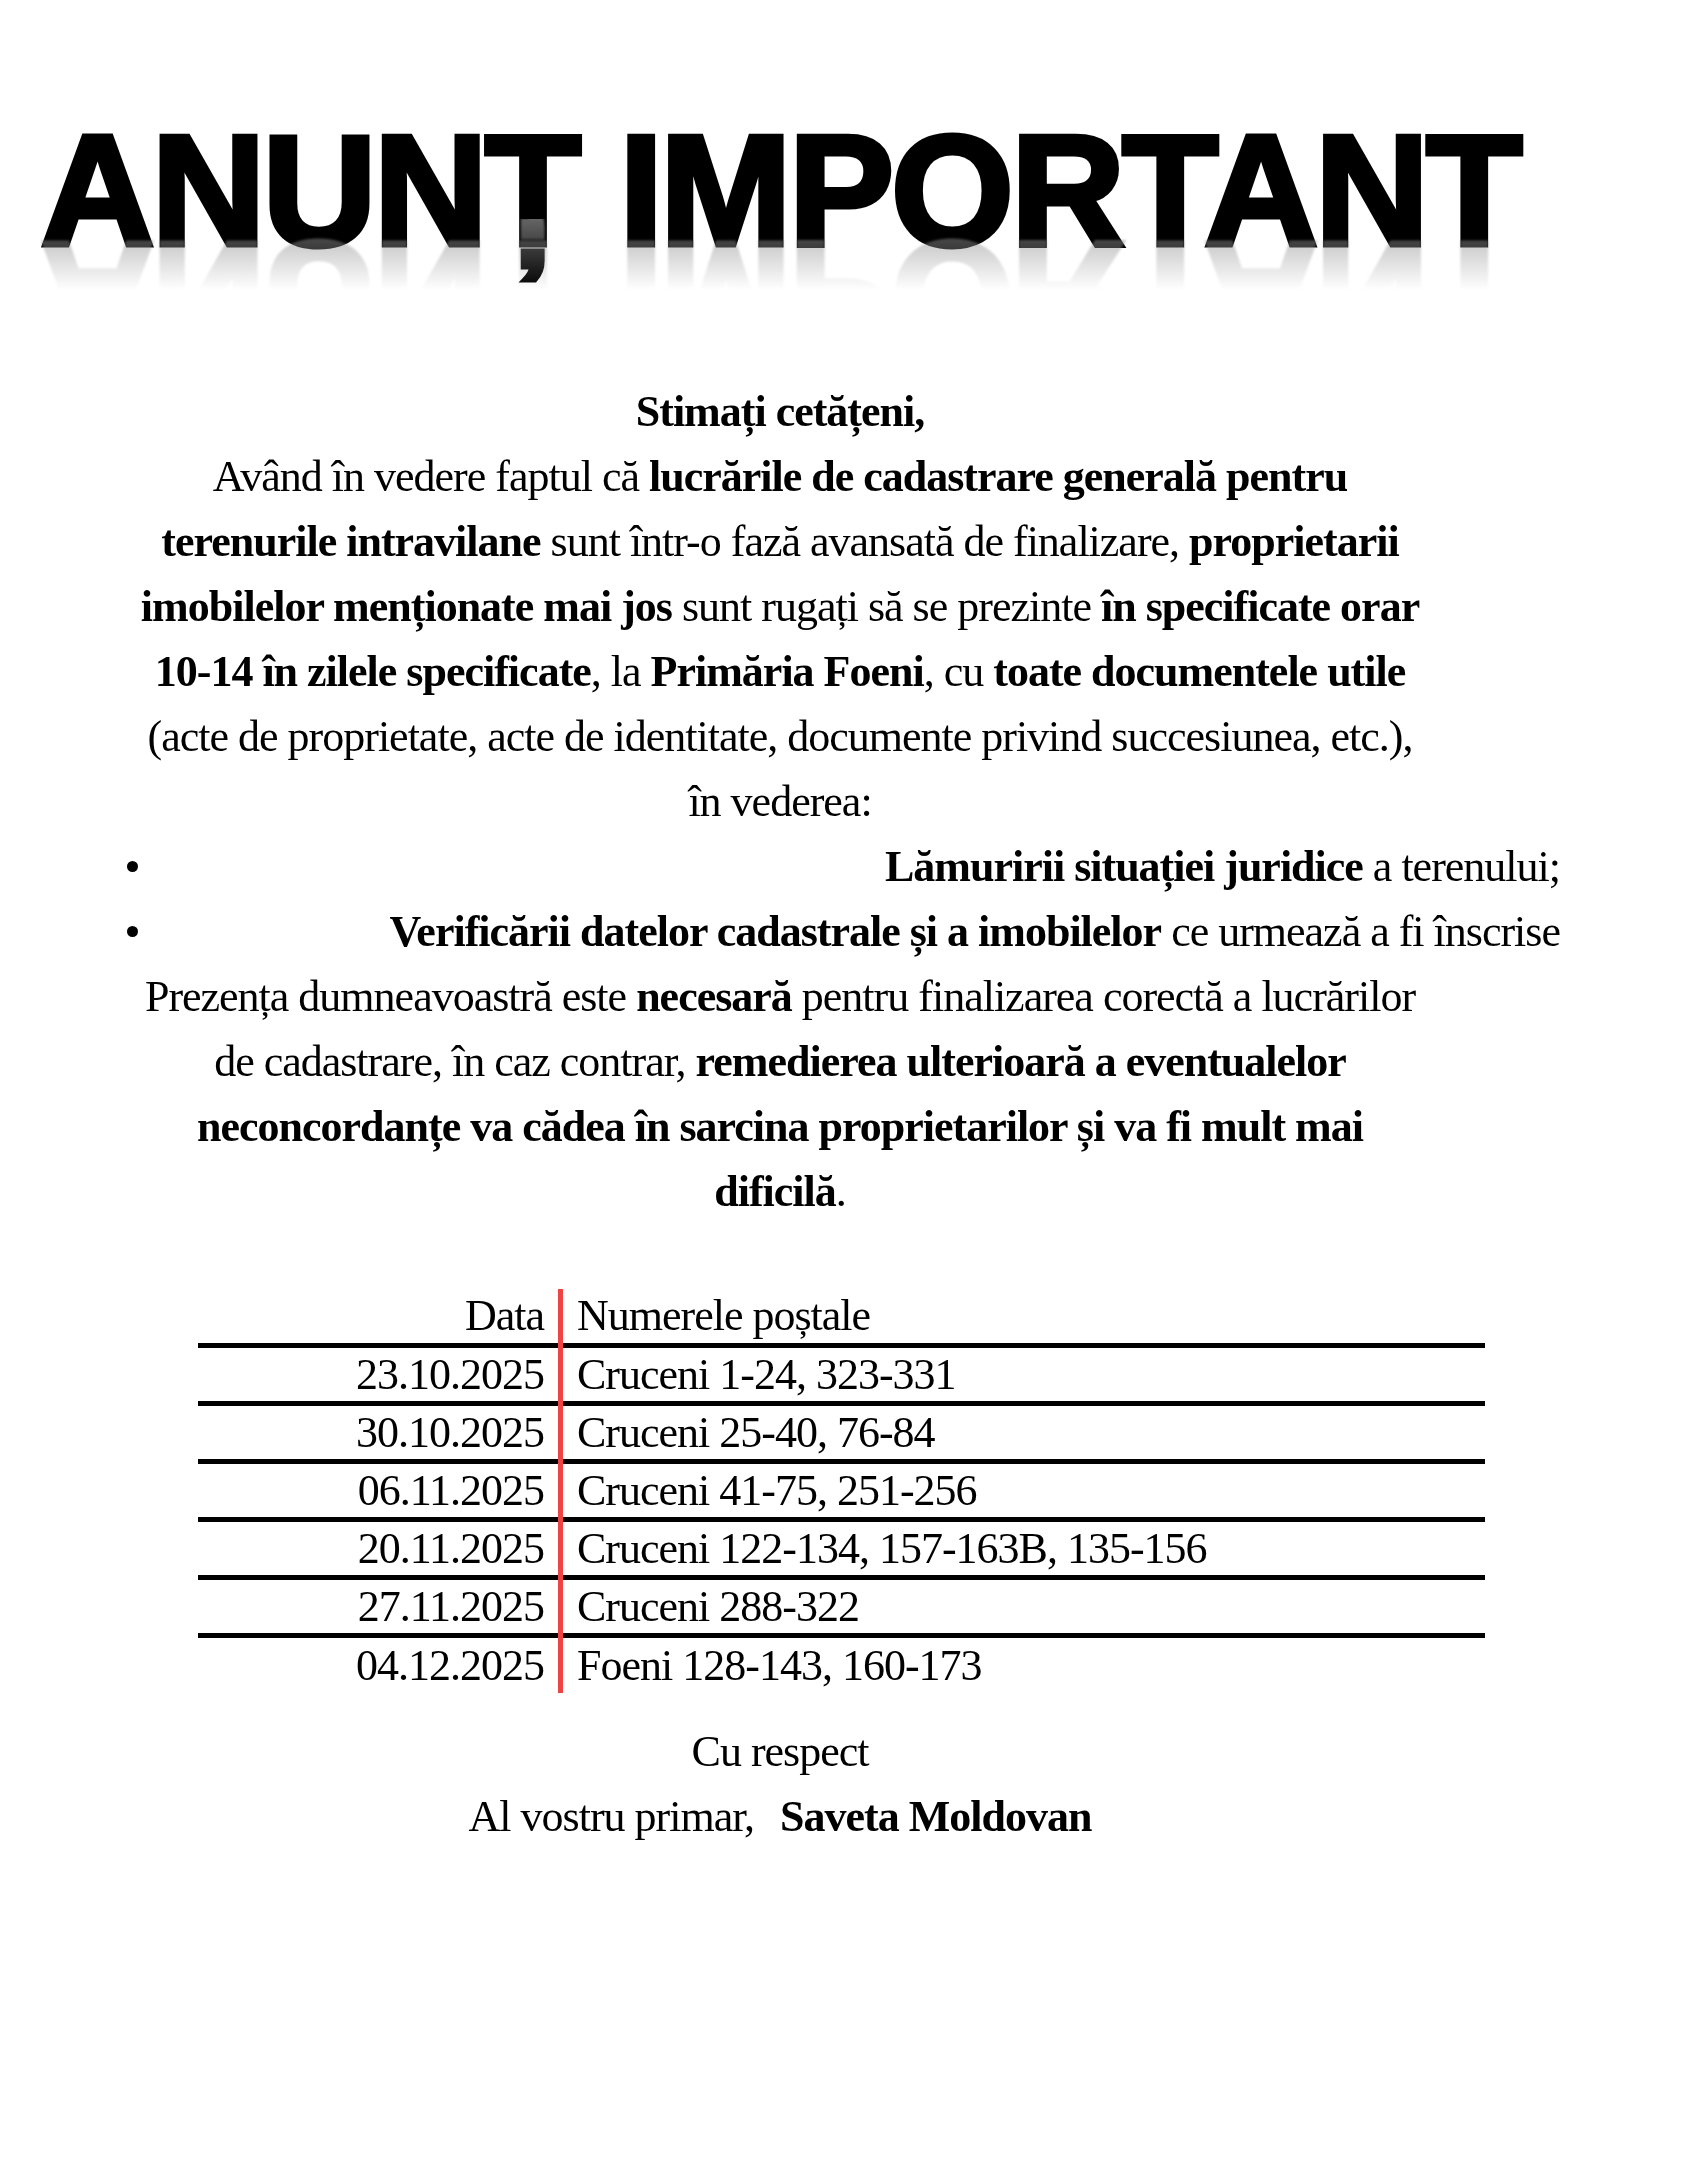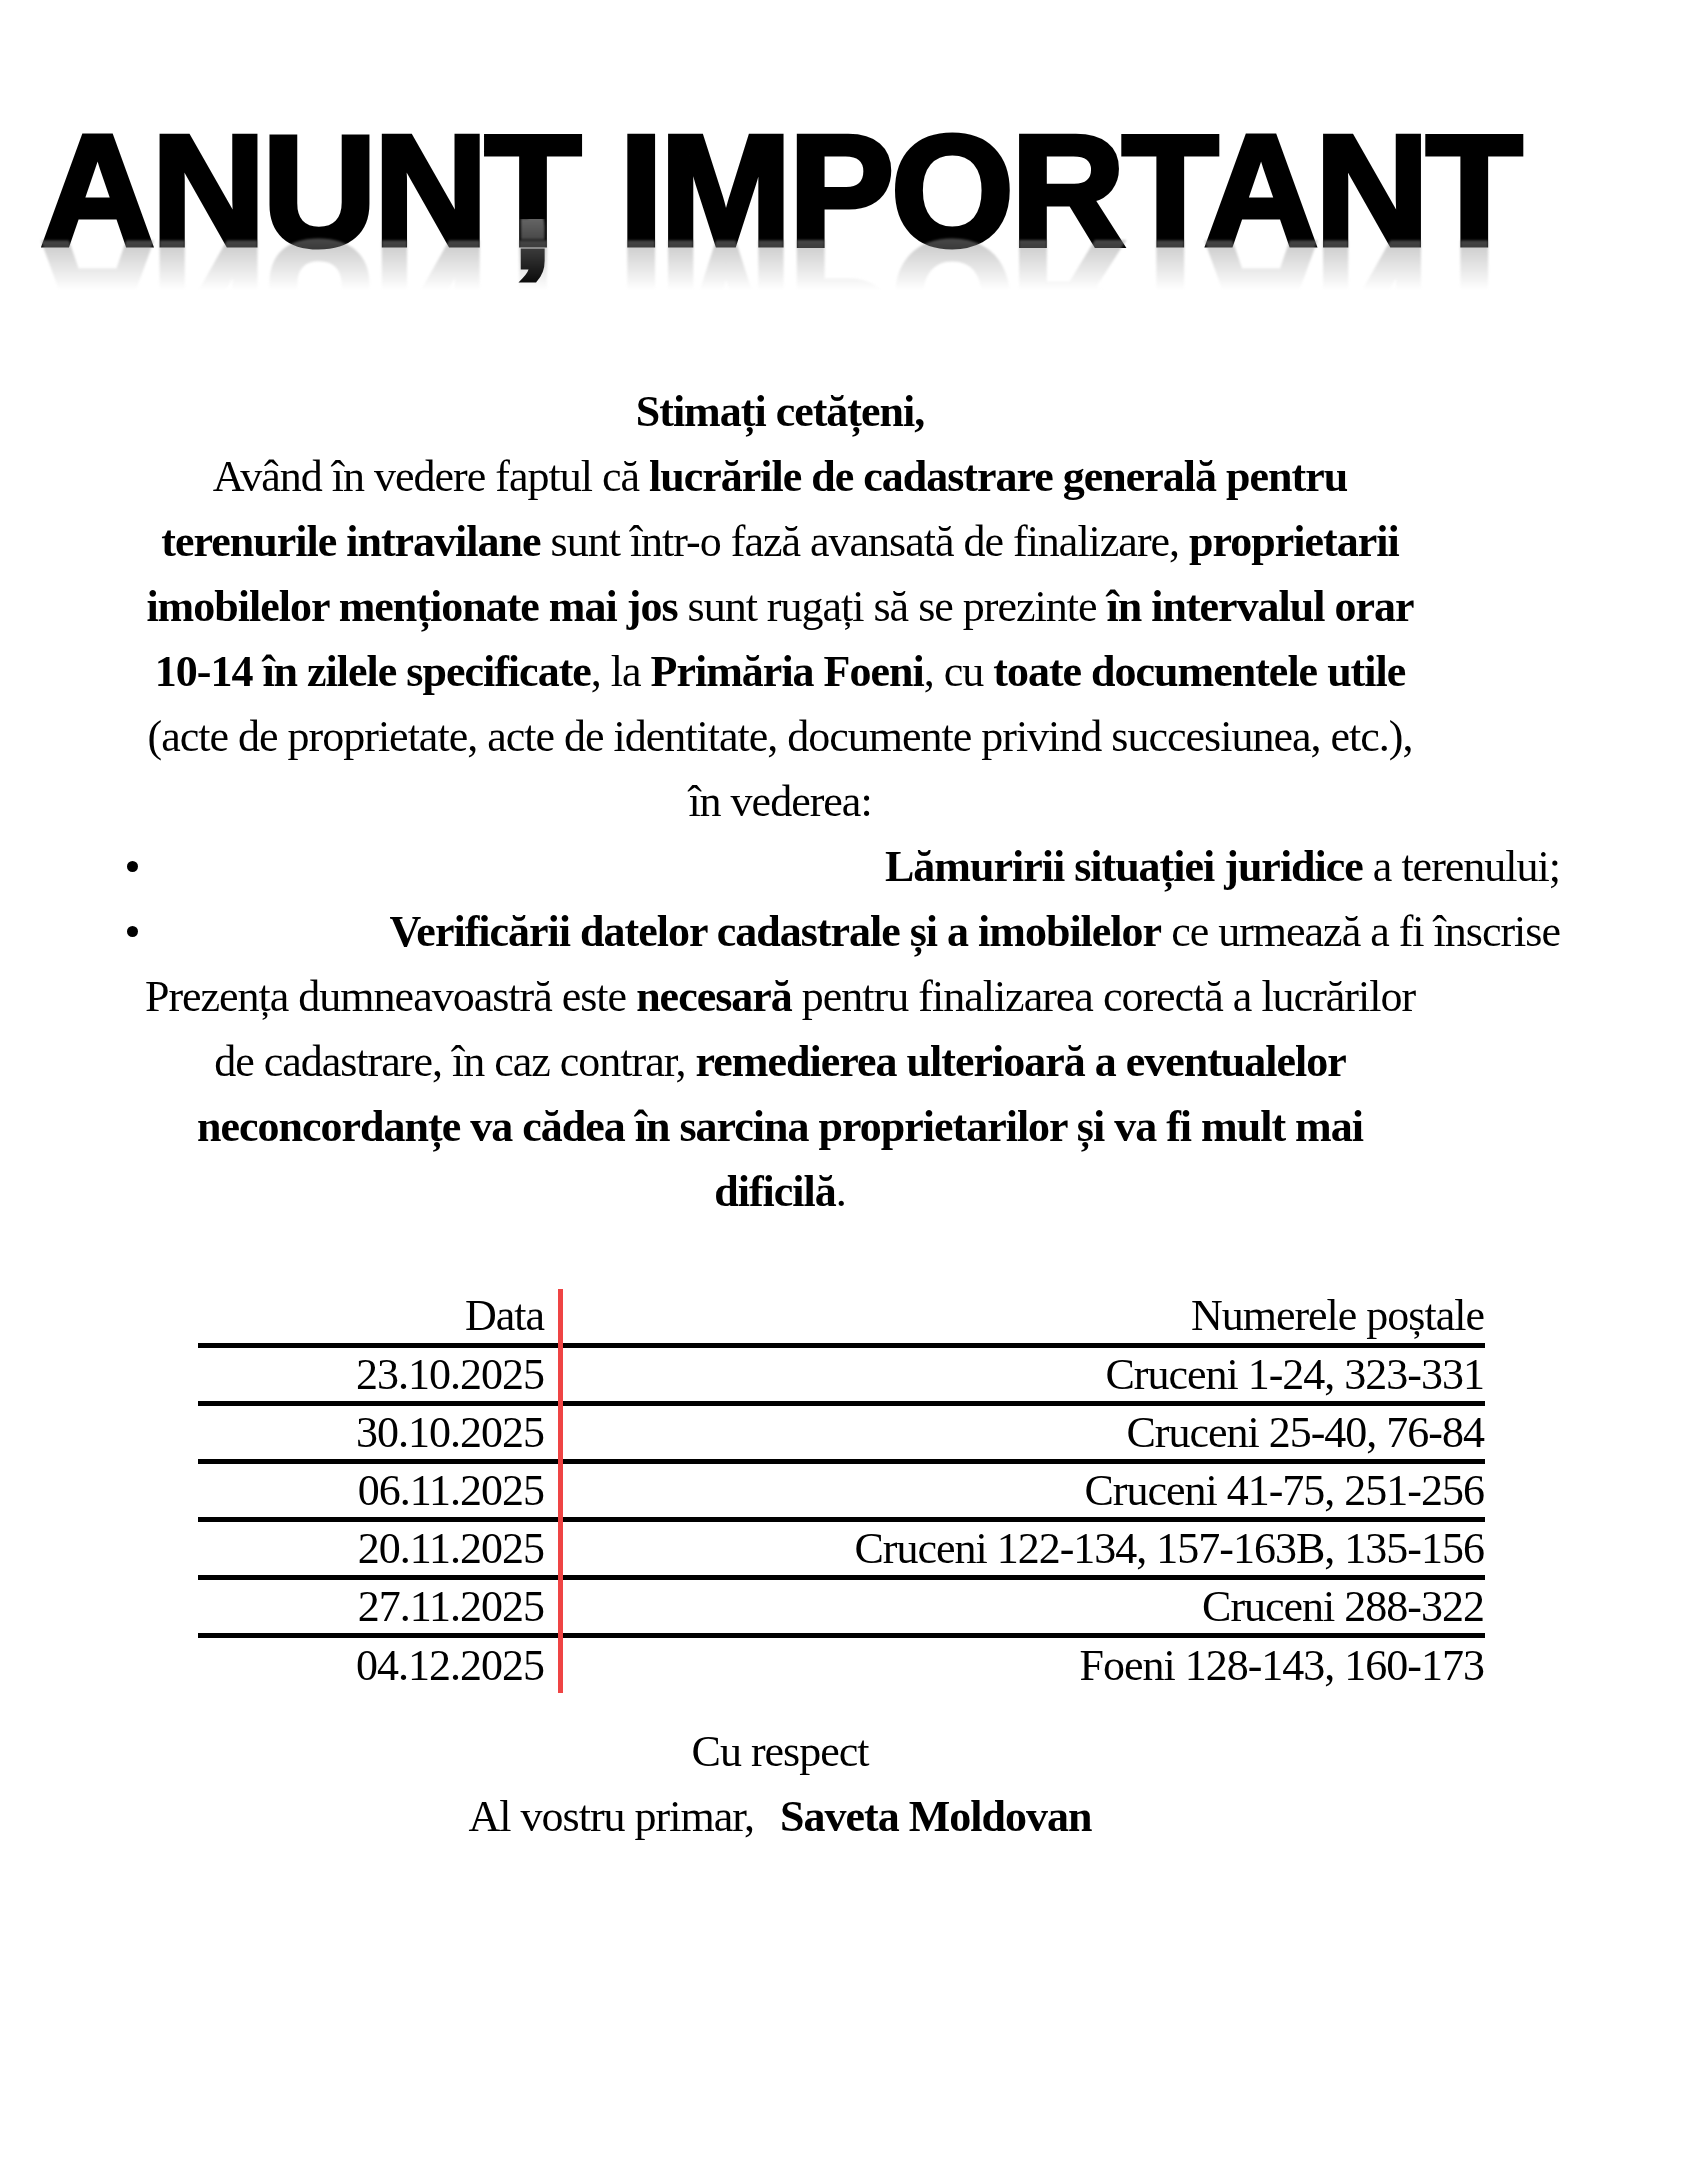--- a/index.html
+++ b/index.html
@@ -79,21 +79,21 @@
     overflow: visible;
     white-space: nowrap;
   }
   .c1 {
     width: 345px;
     text-align: right;
     padding-right: 14px;
     border-right: 5px solid #ef4444;
   }
   .c2 {
-    text-align: right;
+    text-align: left;
     padding-left: 14px;
   }
   table.schedule thead tr {
     height: 55px;
     border-bottom: 5px solid #000000;
   }
   table.schedule thead th { vertical-align: bottom; padding-bottom: 2px; }
   table.schedule tbody tr {
     height: 57px;
     border-bottom: 5px solid #000000;
@@ -120,21 +120,21 @@
     <div class="title">ANUNȚ IMPORTANT</div>
     <div class="title title-reflection">ANUNȚ IMPORTANT</div>
   </header>
 
   <main class="body-text">
 
     <div class="line bold">Stimați cetățeni,</div>
 
     <div class="line"><span>Având în vedere faptul că </span><b>lucrările de cadastrare generală pentru</b></div>
     <div class="line"><b>terenurile intravilane</b><span> sunt într-o fază avansată de finalizare, </span><b>proprietarii</b></div>
-    <div class="line"><b>imobilelor menționate mai jos</b><span> sunt rugați să se prezinte </span><b>în intervalul orar</b></div>
+    <div class="line"><b>imobilelor menționate mai jos</b><span> sunt rugați să se prezinte </span><b>în specificate orar</b></div>
     <div class="line"><b>10-14 în zilele specificate</b><span>, la </span><b>Primăria Foeni</b><span>, cu </span><b>toate documentele utile</b></div>
     <div class="line"><span>(acte de proprietate, acte de identitate, documente privind succesiunea, etc.),</span></div>
     <div class="line"><span>în vederea:</span></div>
 
     <div class="bullet-item">
       <span class="dot"></span>
       <div class="line"><b>Lămuririi situației juridice</b><span> a terenului;</span></div>
     </div>
     <div class="bullet-item">
       <span class="dot"></span>

